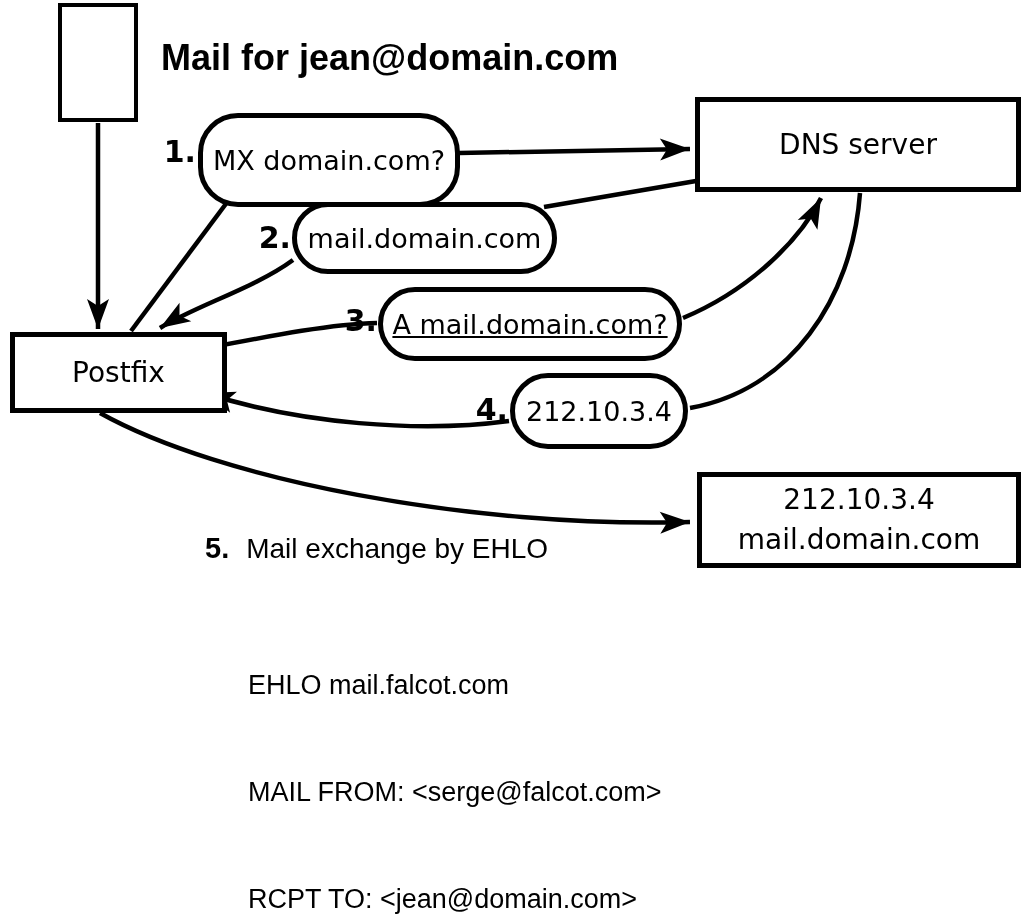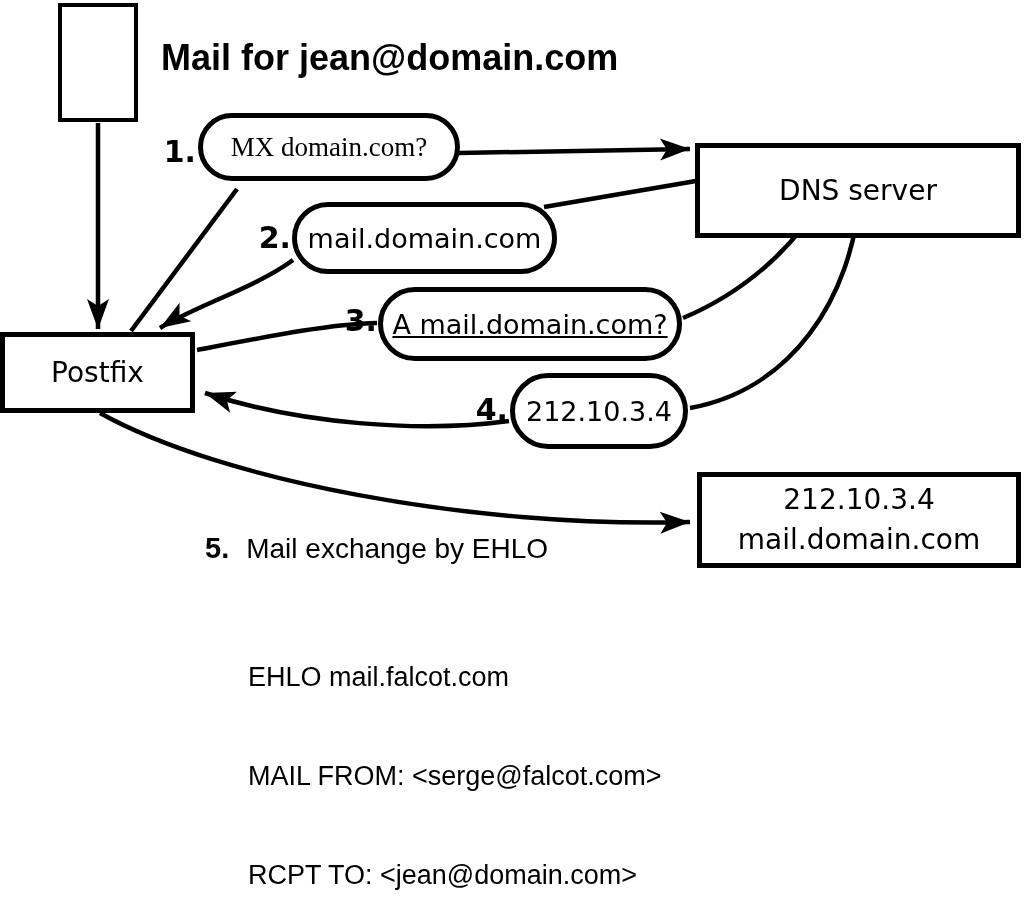--- a/index.html
+++ b/index.html
@@ -28,21 +28,21 @@
   .step5{
     left:205px;top:531px;display:flex;align-items:baseline;
     font-family:"Liberation Sans",sans-serif;font-size:28px;line-height:34px;
   }
   .step5 .n5{font-weight:bold;font-size:29px;margin-right:17px;}
   .smtp{
     position:absolute;left:248px;top:595px;z-index:3;
     font-family:"Liberation Sans",sans-serif;font-size:27px;line-height:33px;
     white-space:pre;
   }
-  .smtp-line{min-height:33px;}
+  .smtp-line{min-height:33px;margin-top:8px;}
 </style>
 </head>
 <body>
 
 <div class="canvas">
 
   <svg class="wires" viewBox="0 0 1024 919" fill="none" stroke="#000" stroke-width="4.5">
     <defs>
       <marker id="ah" markerUnits="userSpaceOnUse" markerWidth="34" markerHeight="26" viewBox="0 0 34 26" refX="31" refY="13" orient="auto">
         <path d="M1,2 L31,13 L1,24 L8,13 Z" fill="#000" stroke="none"></path>
@@ -55,34 +55,34 @@
     <path d="M293,260 C255,288 195,306 160,328" marker-end="url(#ah)"></path>
     <path d="M197,350 C270,336 330,324 377,323"></path>
     <path d="M683,318 C750,290 800,240 821,198" marker-end="url(#ah)"></path>
     <path d="M860,193 C852,300 790,390 690,408"></path>
     <path d="M509,421 C420,433 300,424 205,393" marker-end="url(#ah)"></path>
     <path d="M100,413 C220,480 470,528 690,522" marker-end="url(#ah)"></path>
   </svg>
 
   <div class="node envelope" style="left:58px;top:3px;width:80px;height:119px;"></div>
 
-  <div class="node" style="left:0;top:332px;width:195px;height:81px;">
+  <div class="node" style="left:10px;top:332px;width:217px;height:81px;">
     <span>Postfix</span>
   </div>
 
-  <div class="node" style="left:695px;top:97px;width:326px;height:95px;margin-top:46px;">
+  <div class="node" style="left:695px;top:97px;width:326px;height:95px;">
     <span>DNS server</span>
   </div>
 
   <div class="node mailserver" style="left:697px;top:472px;width:324px;height:96px;">
     <span>212.10.3.4</span>
     <span>mail.domain.com</span>
   </div>
 
-  <div class="node pill" style="left:198px;top:113px;width:262px;height:68px;font-family:Liberation Serif, serif;">
+  <div class="node pill" style="left:198px;top:113px;width:262px;height:94px;">
     <span>MX domain.com?</span>
   </div>
   <div class="node pill" style="left:292px;top:202px;width:265px;height:72px;">
     <span>mail.domain.com</span>
   </div>
   <div class="node pill" style="left:378px;top:287px;width:304px;height:74px;text-decoration:underline;">
     <span>A mail.domain.com?</span>
   </div>
   <div class="node pill" style="left:510px;top:373px;width:178px;height:76px;">
     <span>212.10.3.4</span>

